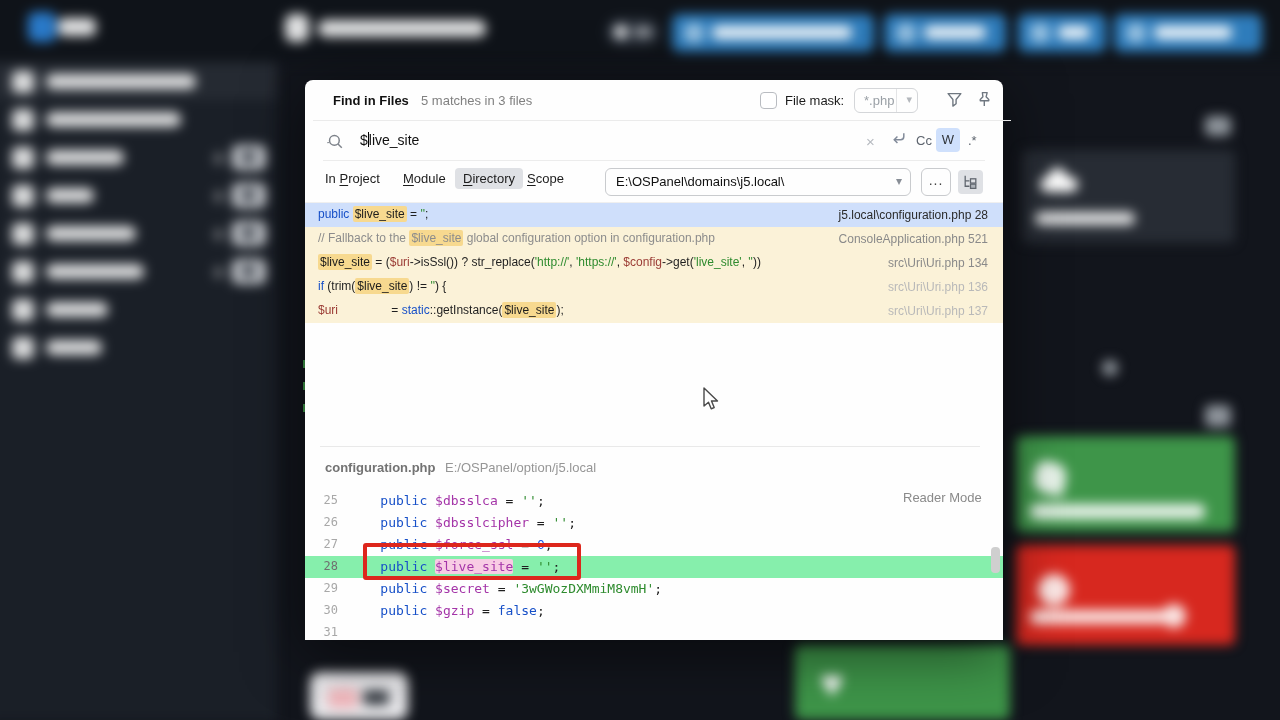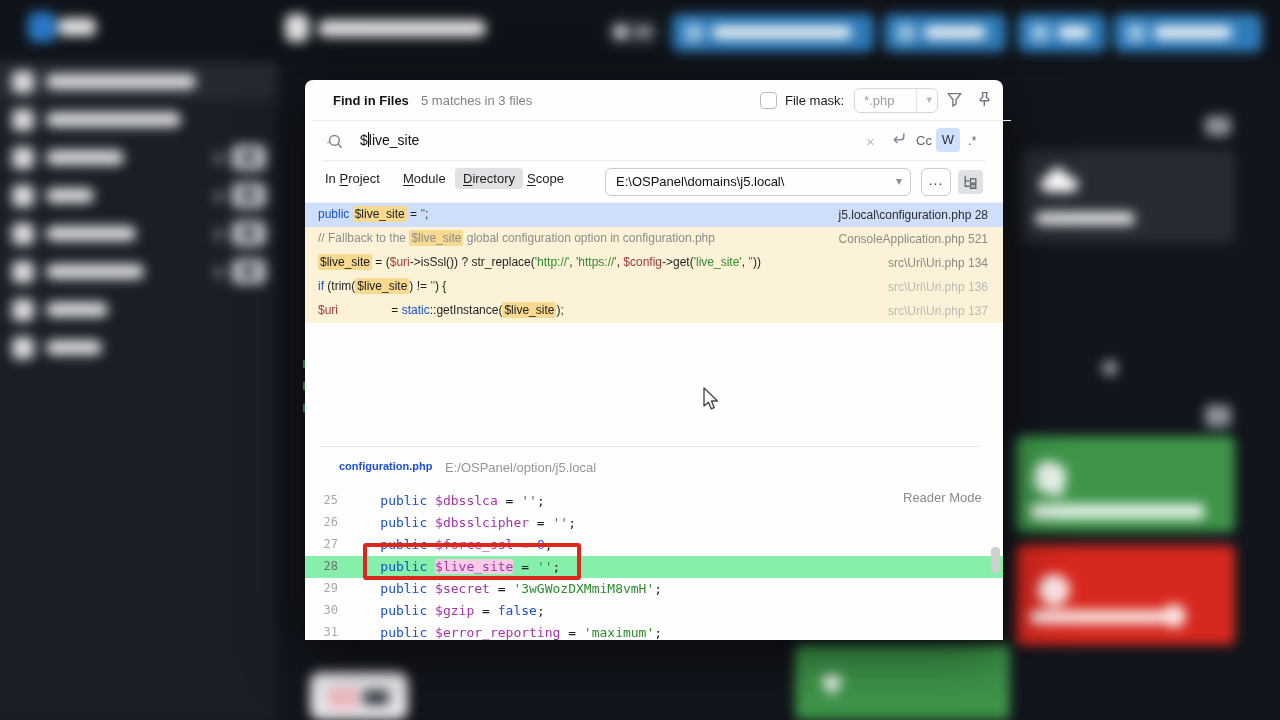--- a/index.html
+++ b/index.html
@@ -33,21 +33,21 @@
 
   
   #dlg { position:absolute; left:305px; top:80px; width:698px; height:560px;
     background:#fefefe; border-radius:8px 8px 0 0; box-shadow:0 12px 60px rgba(0,0,0,.55);
     color:#1c1c1c; }
   .hdr { position:absolute; left:8px; top:0; width:698px; height:41px; border-bottom:1px solid #ebebeb; }
   .ttl { position:absolute; left:20px; top:13px; font-size:13px; font-weight:bold; color:#111; }
   .sum { position:absolute; left:108px; top:13px; font-size:13px; color:#818181; }
   .cbx { position:absolute; left:447px; top:12px; width:17px; height:17px; border:1.5px solid #b9bcc1; border-radius:4px; background:#fff; }
   .fmask { position:absolute; left:472px; top:13px; font-size:13px; color:#1c1c1c; }
-  .fcombo { position:absolute; left:541px; top:8px; width:84px; height:25px; border:1px solid #d4d6d9; border-radius:6px; color:#9aa0a6; font-size:13px; }
+  .fcombo { position:absolute; left:541px; top:8px; width:64px; height:25px; border:1px solid #d4d6d9; border-radius:6px; color:#9aa0a6; font-size:13px; }
   .fcombo .v { position:absolute; left:9px; top:4px; }
   .fcombo .sep { position:absolute; right:20px; top:0; width:1px; height:23px; background:#e3e4e6; }
   .fcombo .ch { position:absolute; right:5px; top:4px; font-size:11px; color:#b3b7bc; }
   .hico { position:absolute; top:11px; width:18px; height:18px; }
   .srow { position:absolute; left:0; top:41px; width:698px; height:40px; }
   .srow .rule { position:absolute; left:18px; right:18px; bottom:0; height:1px; background:#ececec; }
   .stext { position:absolute; left:55px; top:11px; font-size:14px; color:#101010; }
   .caret { display:inline-block; width:1px; height:15px; background:#000; vertical-align:-2px; }
   .sico { position:absolute; font-size:13px; color:#8b929e; }
   .wbox { position:absolute; left:631px; top:7px; width:24px; height:24px; background:#cfe0fc; border-radius:4px;
@@ -71,21 +71,21 @@
   .rfile { position:absolute; right:15px; top:5px; font-size:12px; color:#8a8a8a; }
   .rfile.dark { color:#2b2b2b; } .rfile.faint { color:#b9b9b9; }
 
   .tok.kw { color:#1750c8; } .tok.var { color:#9b3c35; } .tok.pvar { color:#a434a8; }
   .tok.str { color:#2e8b2e; } .tok.num { color:#1750eb; } .tok.cmt { color:#8c8c8c; }
   .tok.d { color:#1f1f1f; }
   .tok.hl { background:#f7d98f; border-radius:2px; padding:1px 2px; }
   .tok.cur { background:#f8cce4; border-radius:2px; }
 
   .divider { position:absolute; left:15px; top:366px; width:660px; height:1px; background:#e9e9e9; }
-  .pvhdr-file { position:absolute; left:34px; top:380px; font-size:11px; font-weight:bold; color:#1d4ed8; }
+  .pvhdr-file { position:absolute; left:20px; top:380px; font-size:13px; font-weight:bold; color:#737373; }
   .pvhdr-path { position:absolute; left:140px; top:380px; font-size:13px; color:#969696; }
   .reader { position:absolute; left:598px; top:410px; font-size:13px; color:#8a8a8a; }
 
   #codearea { position:absolute; left:0; top:410px; width:590px; }
   .cline { position:relative; width:698px; height:22px; white-space:pre;
     font-family:"DejaVu Sans Mono", monospace; font-size:13px; }
   .cline.current { background:#86efac; }
   .lno { position:absolute; left:0; top:3px; width:33px; text-align:right; font-size:12px; color:#a8a8a8; }
   .cline.current .lno { color:#6f6f6f; }
   .ctext { position:absolute; left:44px; top:3px; }
@@ -284,21 +284,21 @@
     <span class="pvhdr-file">configuration.php</span>
     <span class="pvhdr-path">E:/OSPanel/option/j5.local</span>
     <span class="reader">Reader Mode</span>
     <div id="codearea">
         <div class="cline"><span class="lno">25</span><span class="ctext"><span class="tok d">    </span><span class="tok kw">public </span><span class="tok pvar">$dbsslca</span><span class="tok d"> = </span><span class="tok str">''</span><span class="tok d">;</span></span></div>
         <div class="cline"><span class="lno">26</span><span class="ctext"><span class="tok d">    </span><span class="tok kw">public </span><span class="tok pvar">$dbsslcipher</span><span class="tok d"> = </span><span class="tok str">''</span><span class="tok d">;</span></span></div>
         <div class="cline"><span class="lno">27</span><span class="ctext"><span class="tok d">    </span><span class="tok kw">public </span><span class="tok pvar">$force_ssl</span><span class="tok d"> = </span><span class="tok num">0</span><span class="tok d">;</span></span></div>
         <div class="cline current"><span class="lno">28</span><span class="ctext"><span class="tok d">    </span><span class="tok kw">public </span><span class="tok pvar cur">$live_site</span><span class="tok d"> = </span><span class="tok str">''</span><span class="tok d">;</span></span></div>
         <div class="cline"><span class="lno">29</span><span class="ctext"><span class="tok d">    </span><span class="tok kw">public </span><span class="tok pvar">$secret</span><span class="tok d"> = </span><span class="tok str">'3wGWozDXMmiM8vmH'</span><span class="tok d">;</span></span></div>
         <div class="cline"><span class="lno">30</span><span class="ctext"><span class="tok d">    </span><span class="tok kw">public </span><span class="tok pvar">$gzip</span><span class="tok d"> = </span><span class="tok kw">false</span><span class="tok d">;</span></span></div>
-        <div class="cline"><span class="lno">31</span><span class="ctext"><span class="tok d">    </span><span class="tok kw">public </span><span class="tok pvar">$error_reporting</span><span class="tok d"> = </span><span class="tok str">'maximum'</span><span class="tok d">;</span></span></div>
+        <div class="cline"><span class="lno">31</span></div>
       </div>
     <div class="redbox"></div>
     <div class="thumb"></div>
   </div>
 
   <div id="cursor">
     <svg width="19" height="26" viewBox="0 0 19 26">
         <path d="M2 1 L2 19 L6.5 15.2 L9.2 21.8 L12.2 20.5 L9.5 14 L15.5 14 Z" fill="#ffffff" stroke="#4a4a4a" stroke-width="1.4" stroke-linejoin="round"></path>
       </svg>
   </div>

